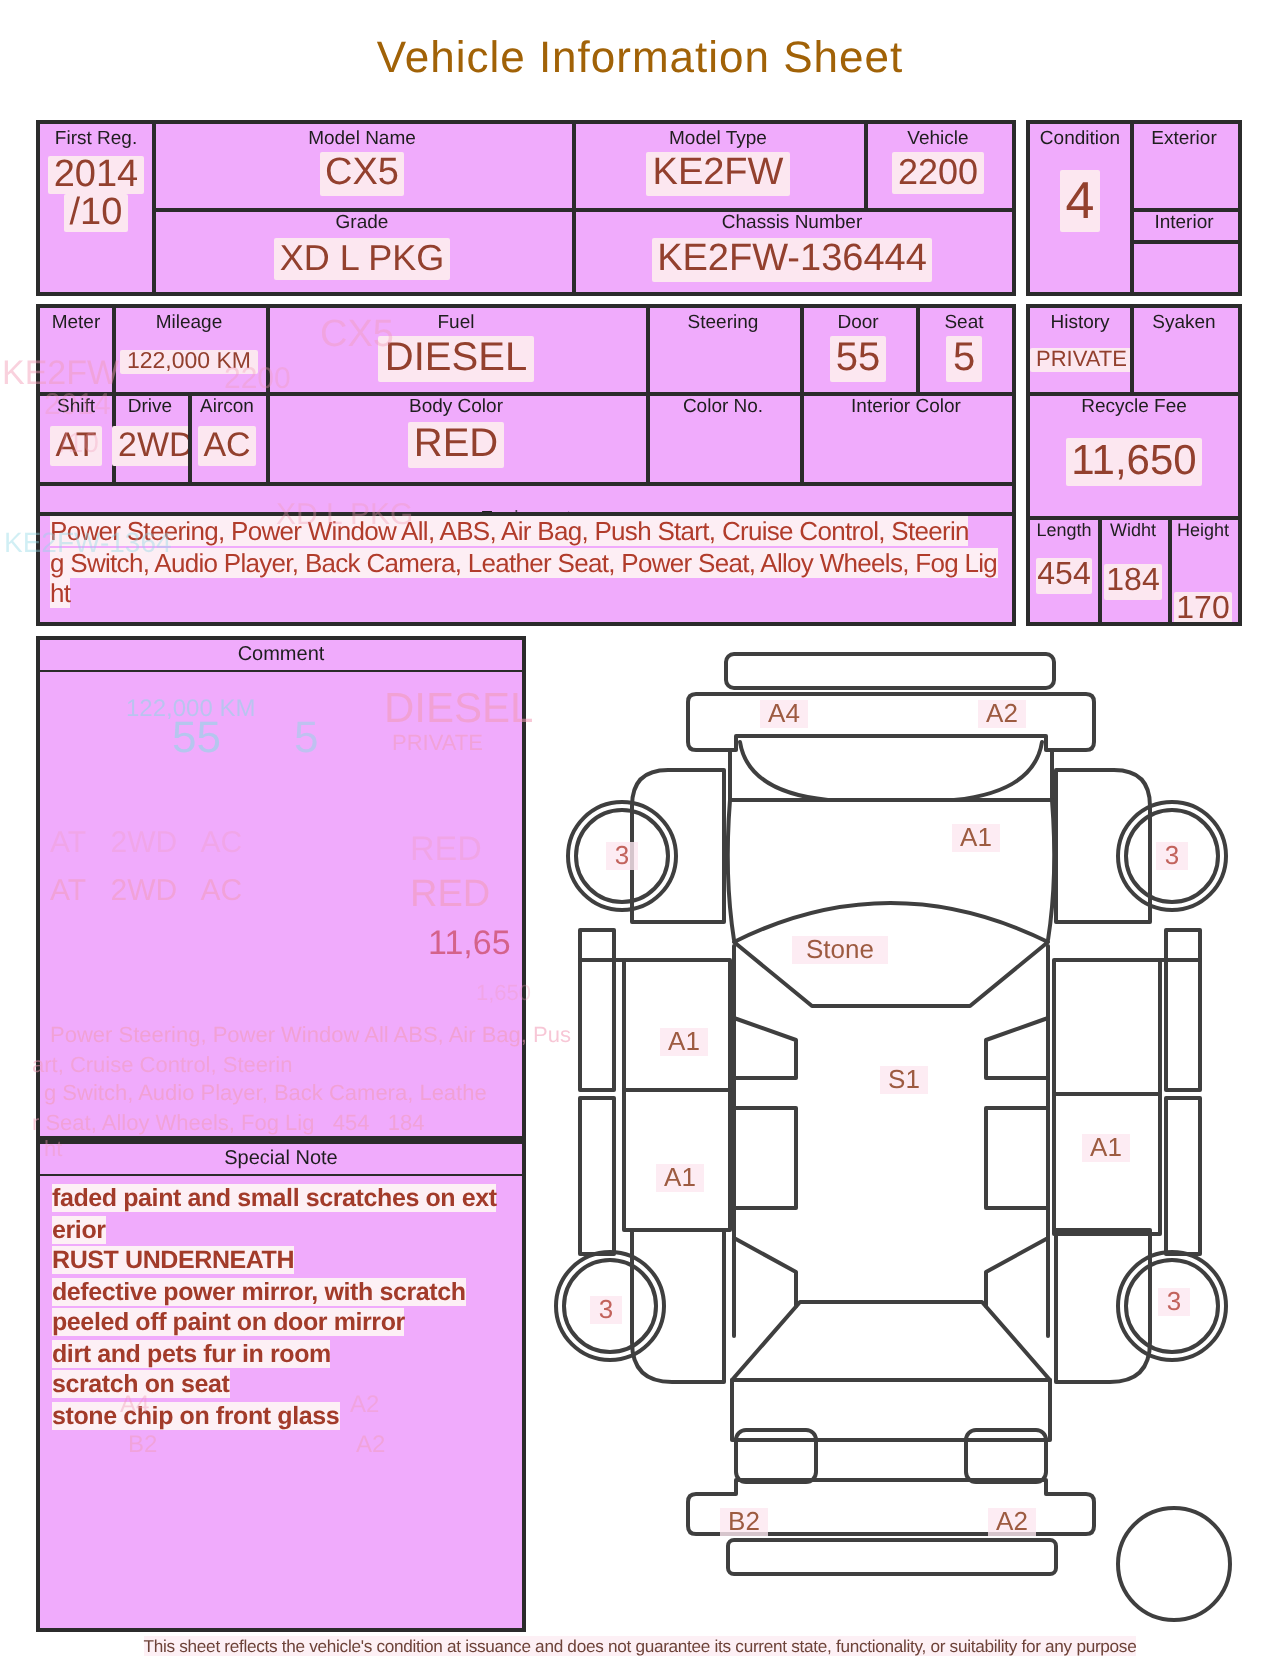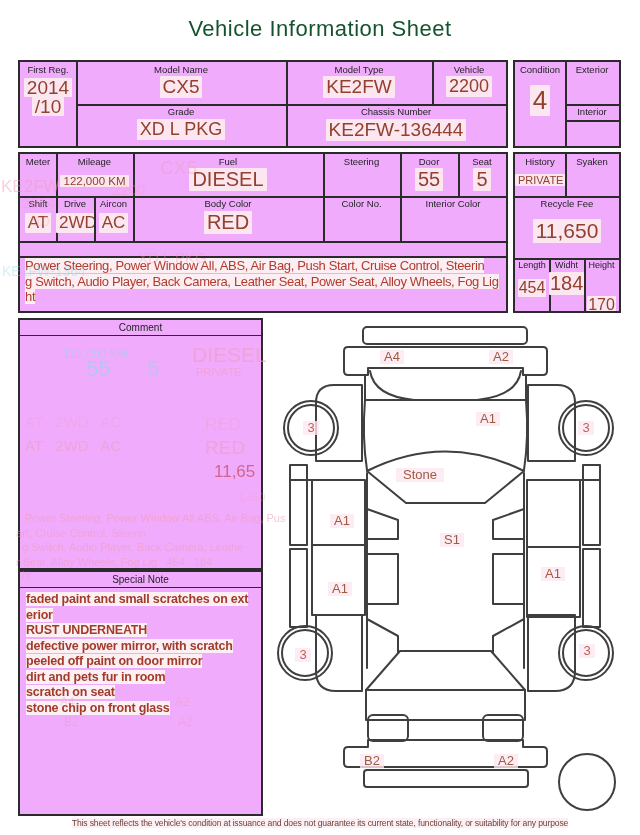--- a/index.html
+++ b/index.html
@@ -1,19 +1,19 @@
 <!DOCTYPE html>
 <html><head>
 <meta charset="utf-8">
 <style>
   html,body{margin:0;padding:0;background:#fff;}
   .page{position:relative;width:640px;height:835px;background:#ffffff;overflow:hidden;
         font-family:"Liberation Sans", sans-serif;}
   .title{position:absolute;left:0;top:16px;width:640px;text-align:center;
-         font-size:22px;font-weight:500;letter-spacing:.5px;color:#14532d;}
+         font-size:22px;font-weight:500;letter-spacing:.5px;color:#a16207;}
   .box{position:absolute;border:2px solid #2b2b2b;background:#f0abfc;box-sizing:border-box;}
   .vl{position:absolute;width:1.5px;background:#2b2b2b;}
   .hz{position:absolute;height:1.5px;background:#2b2b2b;}
   .cell{position:absolute;text-align:center;box-sizing:border-box;overflow:hidden;}
   .lbl{font-size:9.5px;color:#1e1e1e;padding-top:2px;white-space:nowrap;}
   .val{color:#93402e;white-space:nowrap;}
   .hl{background:#fce7f0;padding:0 3px;display:inline-block;border-radius:1px;}
   .hdrline{position:absolute;left:0;top:0;right:0;height:15px;border-bottom:1.5px solid #2b2b2b;
            text-align:center;font-size:10px;color:#1e1e1e;line-height:15px;}
   .redlines{position:absolute;color:#b13c2b;letter-spacing:-.35px;}
@@ -167,21 +167,21 @@
     <div class="cell" style="left:0;top:42px;width:104px;height:60px">
       <div class="lbl">Recycle Fee</div>
       <div class="val" style="font-size:21px;margin-top:10px"><span class="hl">11,650</span></div>
     </div>
     <div class="cell" style="left:0;top:104px;width:34px;height:53px">
       <div class="lbl" style="font-size:9px">Length</div>
       <div class="val" style="font-size:16px;margin-top:9px"><span class="hl" style="padding:0 1px">454</span></div>
     </div>
     <div class="cell" style="left:34px;top:104px;width:35px;height:53px">
       <div class="lbl" style="font-size:9px">Widht</div>
-      <div class="val" style="font-size:20px;margin-top:2px"><span class="hl" style="padding:0 1px">184</span></div>
+      <div class="val" style="font-size:16px;margin-top:12px"><span class="hl" style="padding:0 1px">184</span></div>
     </div>
     <div class="cell" style="left:69px;top:104px;width:35px;height:53px">
       <div class="lbl" style="font-size:9px">Height</div>
       <div class="val" style="font-size:16px;margin-top:26px"><span class="hl" style="padding:0 1px">170</span></div>
     </div>
   </div>
 
   <div class="box" style="left:18px;top:318px;width:245px;height:252px">
     <div class="hdrline">Comment</div>
   </div>

